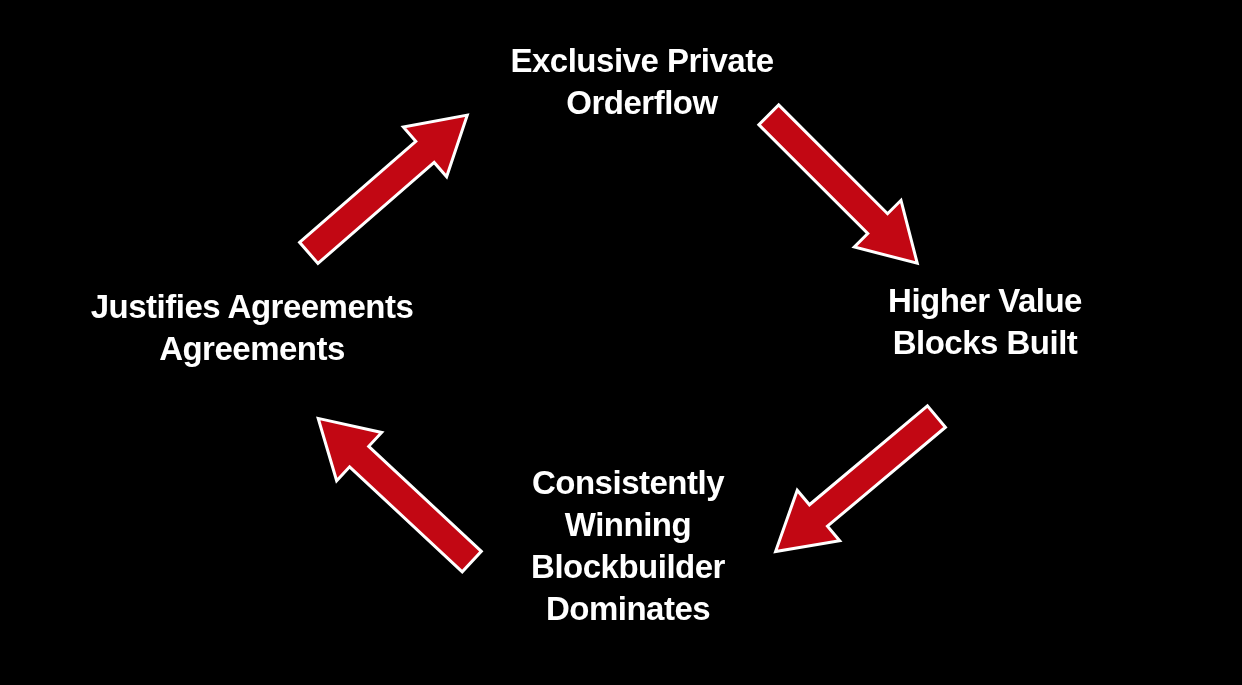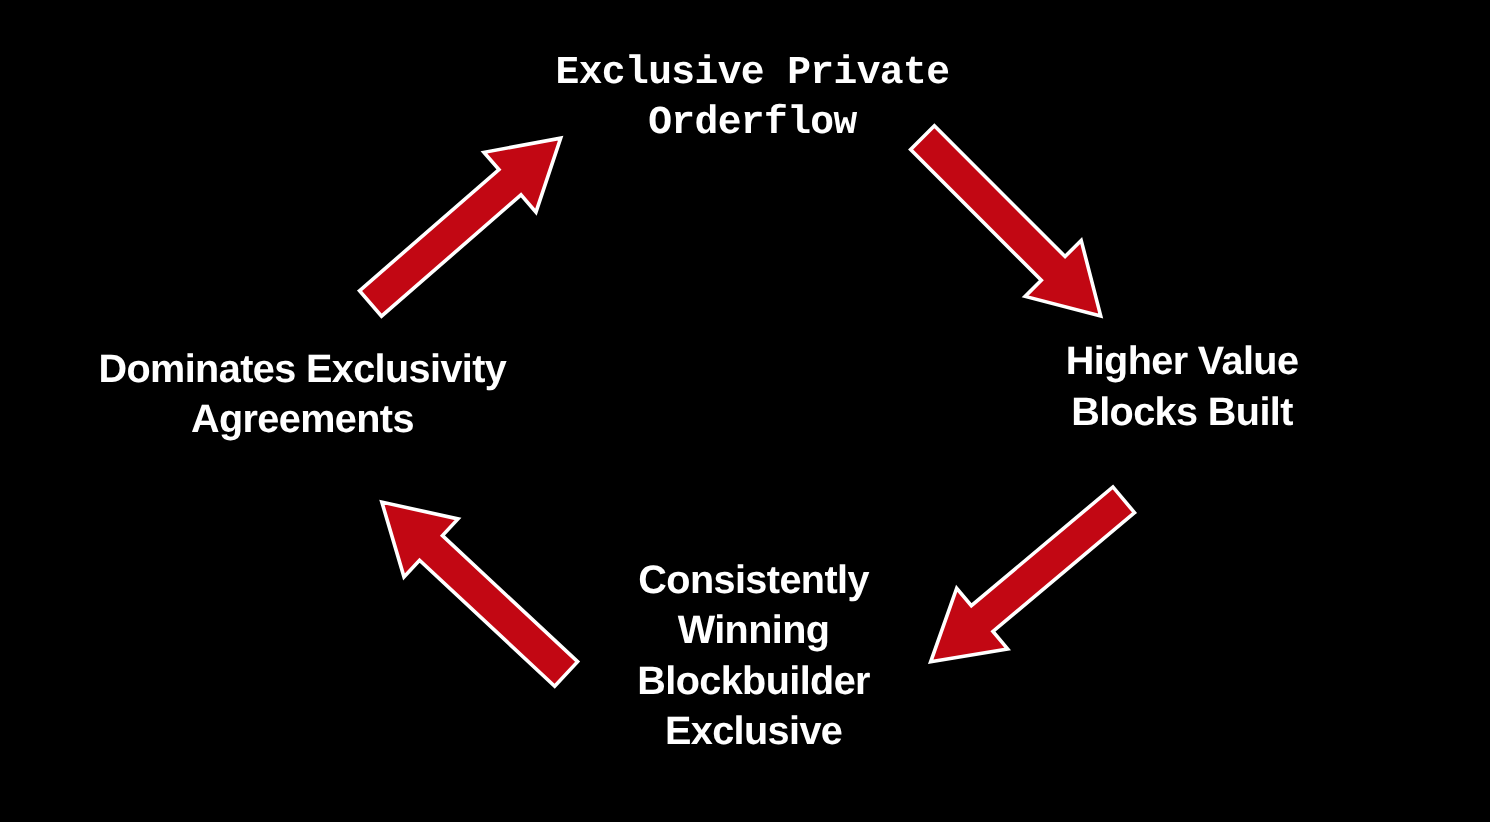--- a/index.html
+++ b/index.html
@@ -28,21 +28,21 @@
   .node {
     position: absolute;
     color: var(--text, #FFFFFF);
     font-weight: bold;
     font-size: 33px;
     line-height: 42px;
     letter-spacing: -0.5px;
     text-align: center;
     white-space: pre-line;
   }
-  .node-top    { left: 377px; top: 40px;  width: 500px; font-family: Liberation Mono, monospace; }
+  .node-top    { left: 392px; top: 40px;  width: 500px; }
   .node-right  { left: 785px; top: 280px; width: 400px; }
   .node-bottom { left: 428px; top: 462px; width: 400px; }
   .node-left   { left: 32px;  top: 286px; width: 440px; }
 </style>
 </head>
 <body>
 
 <div class="canvas">
 
   <svg class="arrows" viewBox="0 0 1242 685" aria-hidden="true">
@@ -57,18 +57,18 @@
 
   <div class="node node-top">Exclusive Private
 Orderflow</div>
 
   <div class="node node-right">Higher Value
 Blocks Built</div>
 
   <div class="node node-bottom">Consistently
 Winning
 Blockbuilder
-Exclusive</div>
+Dominates</div>
 
-  <div class="node node-left">Dominates Exclusivity
+  <div class="node node-left">Justifies Agreements
 Agreements</div>
 
 </div>
 
 </body></html>

